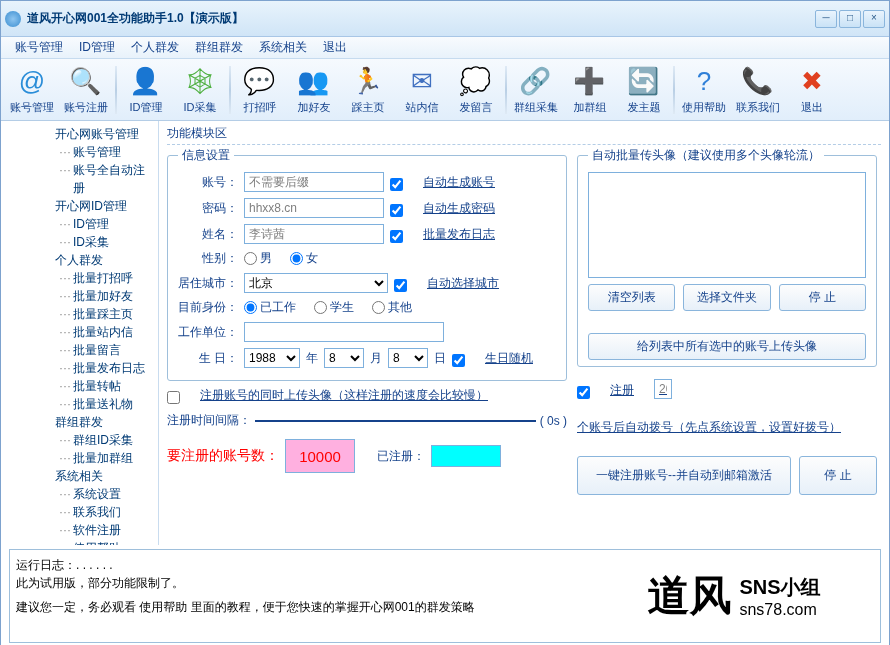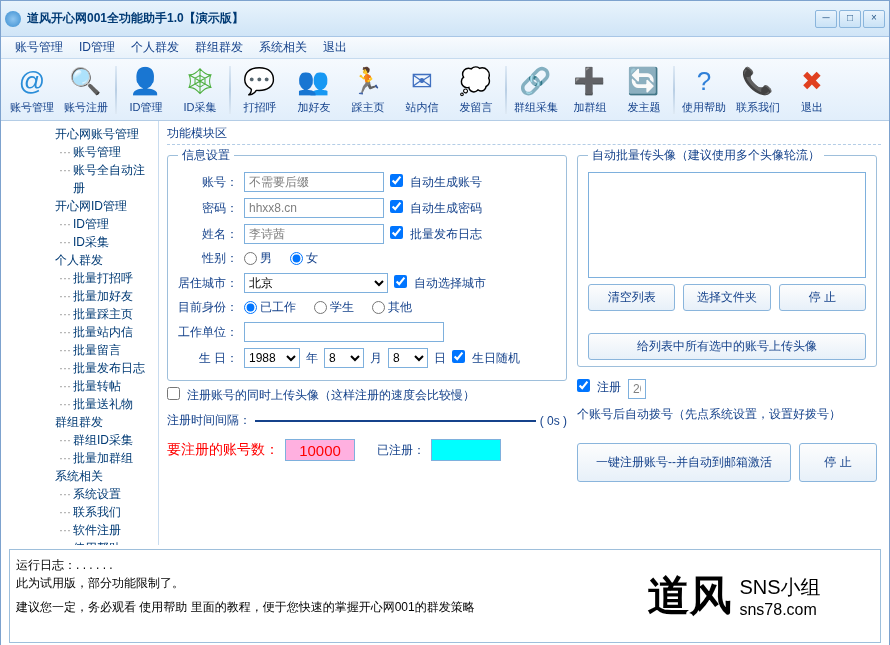--- a/index.html
+++ b/index.html
@@ -28,29 +28,29 @@
 .panels { display: flex; gap: 10px; }
 fieldset { border: 1px solid #9ebfdb; border-radius: 3px; padding: 8px 10px 6px; }
 legend { color: #15428b; padding: 0 4px; }
 .left-panel { width: 400px; }
 .right-panel { width: 300px; display: flex; flex-direction: column; }
 .row { display: flex; align-items: center; margin-bottom: 6px; gap: 6px; }
 .lbl { color: #15428b; width: 60px; text-align: right; }
 input[type=text] { border: 1px solid #7eb0dd; height: 20px; padding: 0 4px; color: #808080; background: #fff; }
 input[type=text].w140 { width: 140px; }
 select { border: 1px solid #7eb0dd; height: 20px; background: #fff; }
-.chk-label { color: #15428b; display: flex; align-items: flex-start; gap: 7px; }
+.chk-label { color: #15428b; display: flex; align-items: flex-end; gap: 20px; text-decoration: underline; }
 .radio-group { display: flex; align-items: center; gap: 18px; }
 .radio-item { display: flex; align-items: center; gap: 3px; color: #15428b; }
 .btn { background: linear-gradient(#fdfdfd,#e7f0f9); border: 1px solid #8ab5dc; border-radius: 3px; padding: 4px 8px; color: #15428b; cursor: pointer; text-align: center; }
 .listbox { border: 1px solid #7eb0dd; background: #fff; flex: 1; min-height: 106px; }
 .bottom-row { display: flex; gap: 8px; margin-top: 6px; }
 .count-line { display: flex; align-items: center; gap: 6px; margin-top: 10px; }
 .count-label { color: #ff0000; font-size: 14px; }
-.count-box { background: #ffb0e0; border: 1px solid #7eb0dd; width: 70px; height: 22px; display: flex; align-items: center; justify-content: center; color: #ff0000; font-size: 15px; }
+.count-box { background: #ffb0e0; border: 1px solid #7eb0dd; width: 70px; height: 34px; display: flex; align-items: center; justify-content: center; color: #ff0000; font-size: 15px; }
 .reg-box { background: #00ffff; border: 1px solid #7eb0dd; width: 70px; height: 22px; }
 .interval-row { display: flex; align-items: center; gap: 4px; margin-top: 8px; color: #15428b; }
 .slider { flex: 1; height: 14px; position: relative; }
 .slider-track { position: absolute; top: 6px; left: 0; right: 0; height: 2px; background: #15428b; }
 .log-area { border: 1px solid #9ebfdb; margin: 4px 8px; padding: 6px; height: 94px; display: flex; gap: 10px; }
 .log-text { flex: 1; color: #000; line-height: 18px; }
 .logo-box { width: 280px; display: flex; align-items: center; justify-content: center; font-family: cursive; }
 .footer-link { color: #0000ff; padding: 4px 10px; cursor: pointer; }
 .avatar-box .listbox { height: 106px; }
 .num-input { border: 1px solid #7fb1dd; width: 18px; height: 18px; text-align: center; color: #333; }
@@ -314,20 +314,20 @@
 
   <div class="log-area">
     <div class="log-text">
       <div>运行日志：. . . . . .</div>
       <div>此为试用版，部分功能限制了。</div>
       <div style="margin-top:6px">建议您一定，务必观看  使用帮助  里面的教程，便于您快速的掌握开心网001的群发策略</div>
     </div>
     <div class="logo-box">
       <span style="font-size:42px;font-weight:bold">道风</span>
       <div style="margin-left:8px">
-        <div style="font-size:20px;font-weight:normal">SNS小组</div>
+        <div style="font-size:20px;font-weight:bold">SNS小组</div>
         <div style="font-size:16px">sns78.com</div>
       </div>
     </div>
   </div>
 
   <div class="footer-link">人人网超级ID采集器【下载】---突破500人限制，全程高速采集，精准网络营销必备</div>
 </div>
 
 </body></html>

